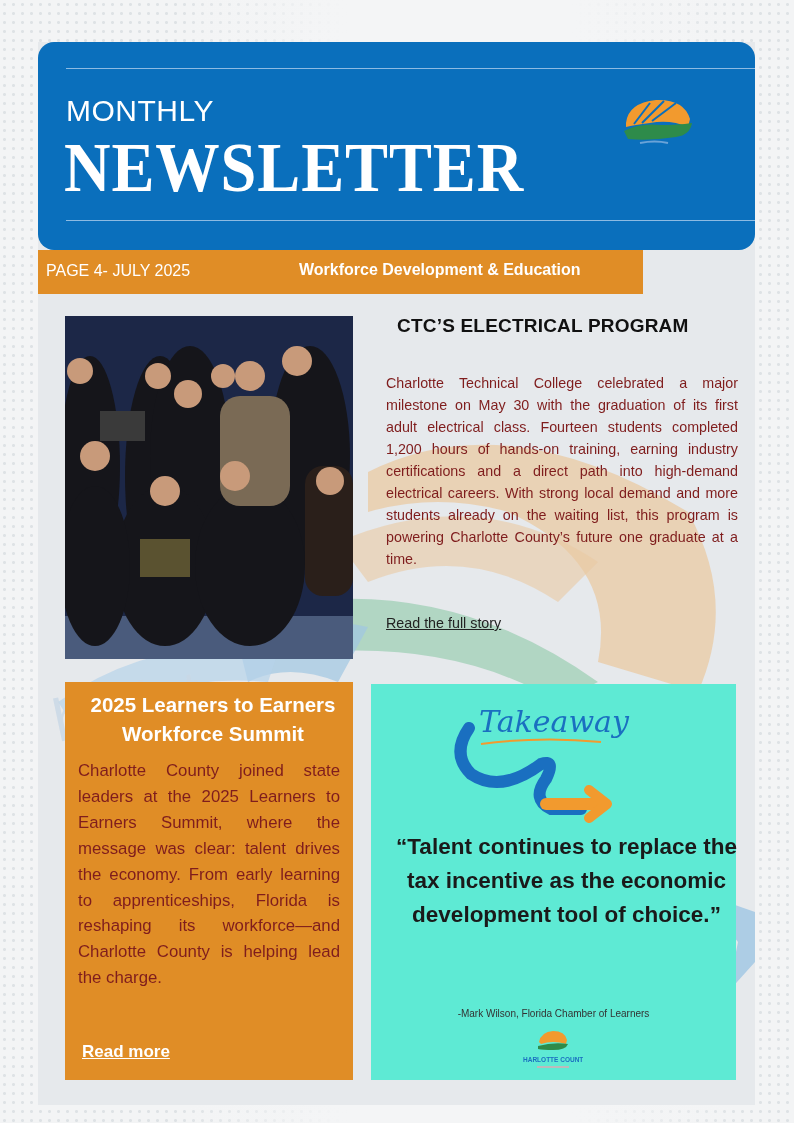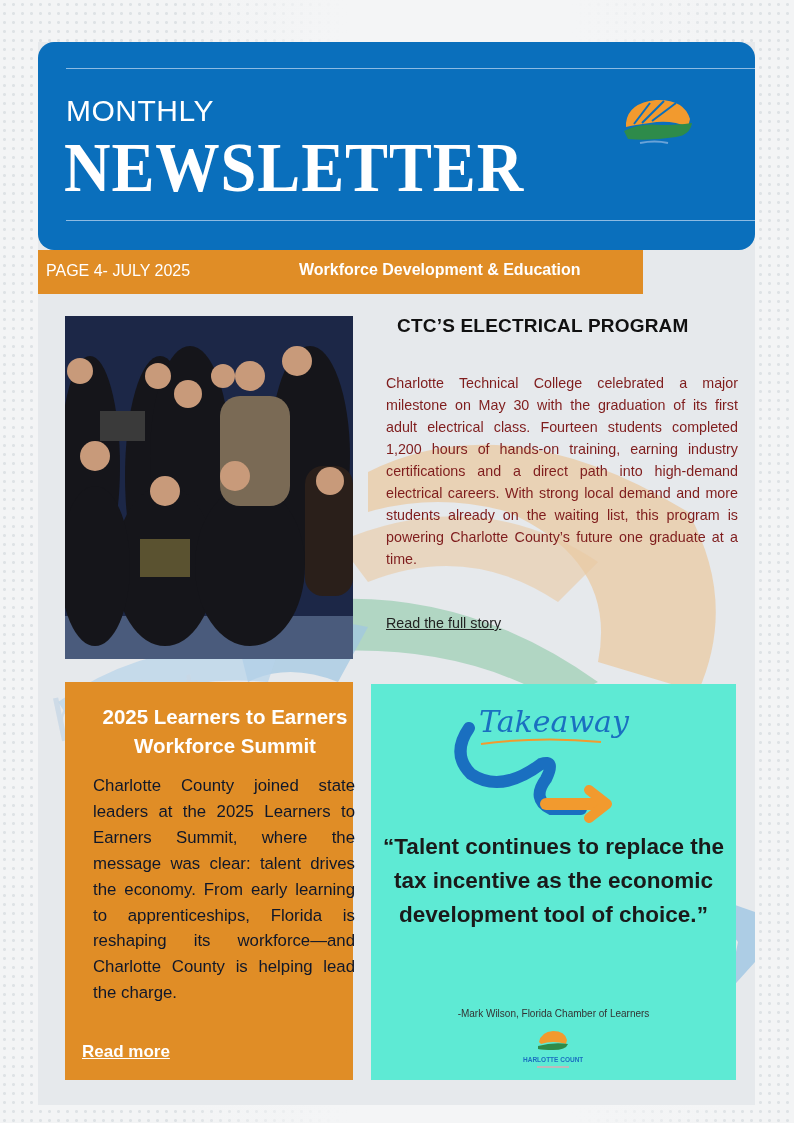--- a/index.html
+++ b/index.html
@@ -19,25 +19,25 @@
   .logo{position:absolute;left:582px;top:55px;width:76px;height:52px;}
   .band{position:absolute;left:0;top:208px;width:605px;height:44px;background:#e08d26;}
   .band .page-no{position:absolute;left:8px;top:12px;color:#fff;font-size:16px;}
   .band .section{position:absolute;left:261px;top:11px;color:#fff;font-size:16px;font-weight:bold;}
   .photo{position:absolute;left:27px;top:274px;width:288px;height:343px;overflow:hidden;
     background:linear-gradient(180deg,#1e2a4a 0%,#1a2340 35%,#2b2b33 60%,#4b5a78 100%);}
   .article-title{position:absolute;left:359px;top:273px;font-size:19px;font-weight:bold;color:#111;letter-spacing:0.2px;}
   .article-body{position:absolute;left:348px;top:330px;width:352px;font-size:14.3px;line-height:22px;color:#7f1d1d;text-align:justify;}
   .read-link{position:absolute;left:348px;top:573px;font-size:14.3px;color:#222;text-decoration:underline;}
   .summit{position:absolute;left:27px;top:640px;width:288px;height:398px;background:#e08d26;}
-  .summit h2{margin:16px;position:absolute;left:0;top:4px;width:288px;text-align:center;color:#fff;font-size:20.5px;line-height:29px;font-weight:bold;}
-  .summit p{margin:15px;position:absolute;left:13px;top:76px;width:262px;color:#0f172a;font-size:16.8px;line-height:25.9px;text-align:justify;}
+  .summit h2{margin:4px;position:absolute;left:0;top:4px;width:288px;text-align:center;color:#fff;font-size:20.5px;line-height:29px;font-weight:bold;}
+  .summit p{margin:0;position:absolute;left:13px;top:76px;width:262px;color:#7f1d1d;font-size:16.8px;line-height:25.9px;text-align:justify;}
   .summit .more{position:absolute;left:17px;top:360px;color:#fff;font-weight:bold;font-size:17px;text-decoration:underline;}
   .takeaway{position:absolute;left:333px;top:642px;width:365px;height:396px;background:#5eead4;}
-  .quote{position:absolute;left:0;top:146px;width:365px;text-align:center;font-size:22.5px;line-height:34px;font-weight:bold;color:#1a1a1a;}
+  .quote{position:absolute;left:13px;top:146px;width:365px;text-align:center;font-size:22.5px;line-height:34px;font-weight:bold;color:#1a1a1a;}
   .attrib{position:absolute;left:0;top:324px;width:365px;text-align:center;font-size:10px;color:#333;}
   .small-logo{position:absolute;left:152px;top:344px;width:60px;height:46px;}
 </style>
 </head>
 <body>
 
 <div class="dots"></div>
 <div class="dots-mask"></div>
 
 <div class="page">

